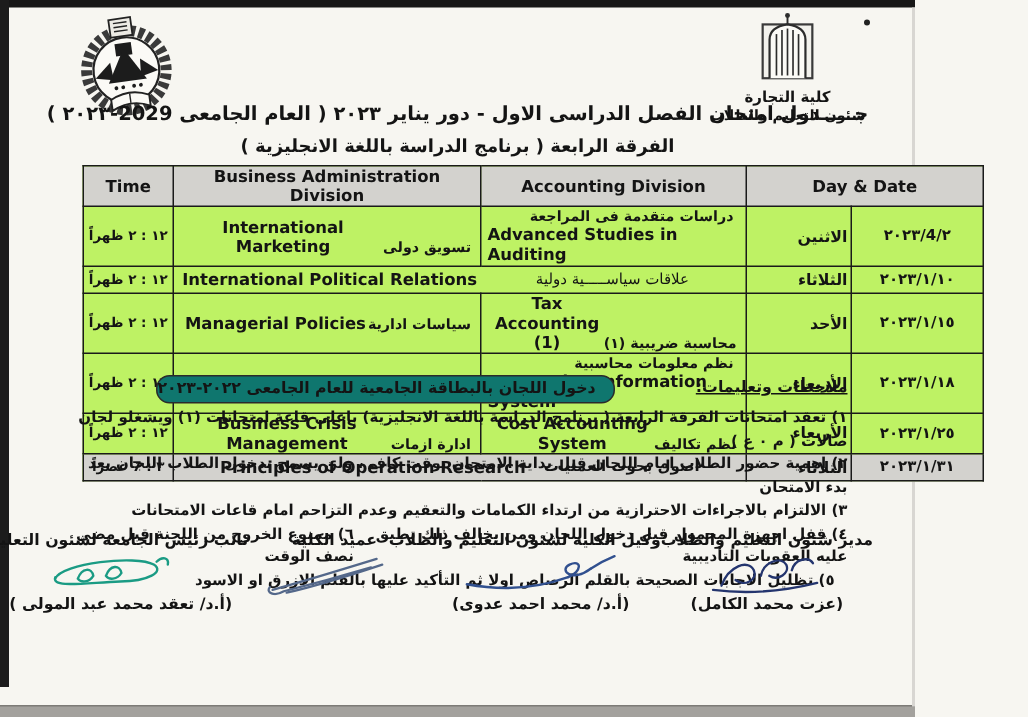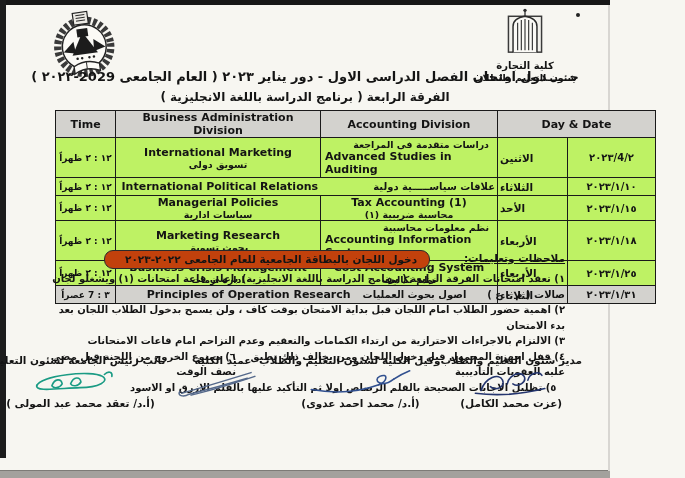--- a/index.html
+++ b/index.html
@@ -23,37 +23,37 @@
              font-size:13px;font-weight:bold;}
   .doc-subtitle{position:absolute;top:90px;left:0;right:0;text-align:center;direction:rtl;
              font-size:12px;font-weight:bold;}
 
   table.sched{position:absolute;top:110px;left:55px;width:600px;border-collapse:collapse;
               table-layout:fixed;background:#bef264;}
   table.sched th,table.sched td{border:1.6px solid #1a1a1a;padding:0 2px;vertical-align:middle;}
   table.sched th{background:#d3d2ce;font-size:11px;font-weight:bold;height:20px;}
   tr.hl td{background:#d3d2ce;}
   td.time{font-size:9px;font-weight:bold;text-align:center;direction:rtl;white-space:nowrap;}
-  td.day{font-size:10.5px;font-weight:bold;text-align:left;direction:rtl;}
+  td.day{font-size:10.5px;font-weight:bold;text-align:right;direction:rtl;}
   td.date{font-size:10px;font-weight:bold;text-align:center;direction:ltr;}
-  .mix{display:flex;align-items:center;padding:0 4px;flex-direction:column;}
+  .mix{display:flex;align-items:flex-end;padding:0 4px;}
   .mix .en{flex:1;text-align:center;font-weight:bold;font-size:11px;}
   .mix .ar{font-size:9.5px;font-weight:bold;direction:rtl;white-space:nowrap;}
   .stackc .ar{display:block;text-align:right;direction:rtl;font-size:9.5px;font-weight:bold;padding:1px 6px 0 0;}
   .stackc .en{display:block;text-align:left;font-weight:bold;font-size:11px;padding:0 0 1px 2px;}
   .split{display:flex;align-items:center;}
   .split .en{flex:0 0 54%;text-align:center;font-weight:bold;font-size:11px;}
-  .split .ar{flex:1;direction:rtl;font-size:10px;font-weight:bold;}
+  .split .ar{flex:1;text-align:center;direction:rtl;font-size:10px;font-weight:normal;}
   .group{display:flex;justify-content:center;align-items:center;gap:12px;}
   .group .en{font-weight:bold;font-size:11px;}
   .group .ar{font-size:10px;font-weight:bold;direction:rtl;}
   tr.r-tall td{height:29px;} tr.r-short td{height:17px;}
 
   .badge{position:absolute;top:250px;left:104px;border:1.4px solid #2b2b2b;border-radius:9px;
-         padding:2px 12px 3px 20px;font-size:10.5px;font-weight:bold;direction:rtl;background:#c2410c;}
+         padding:2px 12px 3px 0;font-size:10.5px;font-weight:bold;direction:rtl;background:#0f766e;}
   .notes-heading{position:absolute;top:252px;right:45px;direction:rtl;font-size:10.5px;
          font-weight:bold;text-decoration:underline;}
   .notes{position:absolute;top:271px;left:45px;right:45px;direction:rtl;text-align:right;
          font-size:10px;font-weight:bold;line-height:15.5px;}
   .note-row{display:flex;justify-content:space-between;}
   .note5{padding-left:0;margin-left:85px;text-align:left;direction:rtl;}
 
   .signatures{position:absolute;top:354px;left:30px;right:28px;display:flex;direction:rtl;
               justify-content:space-between;}
   .sig-col{text-align:center;direction:rtl;}

